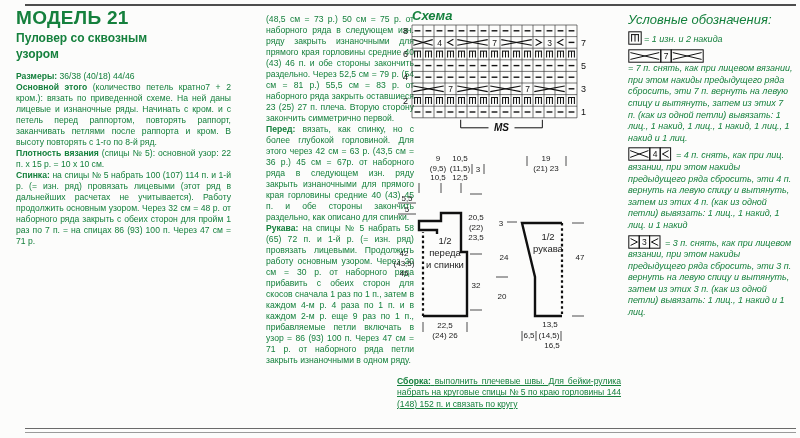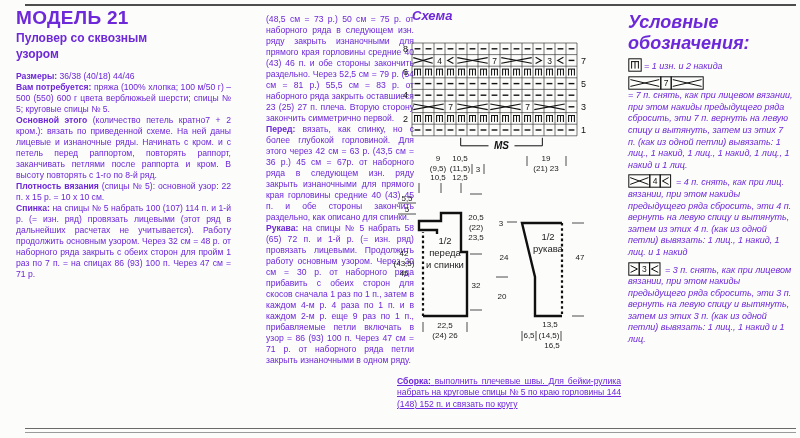--- a/index.html
+++ b/index.html
@@ -1,52 +1,51 @@
 <!DOCTYPE html>
 <html><head>
 <meta charset="utf-8">
 <style>
   html,body{margin:0;padding:0;background:#e8e8e6;}
   .page{position:relative;width:800px;height:438px;background:#fcfcfb;overflow:hidden;
-        font-family:"Liberation Sans",sans-serif;color:#6d28d9;}
+        font-family:"Liberation Sans",sans-serif;color:#15803d;}
   .rule-top{position:absolute;left:25px;right:4px;top:4px;height:2px;background:#4d4d4d;}
   .rule-bottom{position:absolute;left:25px;right:4px;top:428px;height:3px;
         border-top:1px solid #6a6a6a;border-bottom:1px solid #9a9a9a;}
   .col{position:absolute;font-size:8.6px;line-height:11px;}
   .col p{margin:0;text-align:justify;}
   .col1{left:16px;top:12px;width:215px;height:420px;}
   .col2{left:242px;top:14px;width:148px;height:418px;margin-left:24px;}
   h1{font-size:19px;margin:0 0 7px 0;font-weight:bold;letter-spacing:.3px;}
   h2{font-size:12px;line-height:16px;margin:0 0 9px 0;font-weight:bold;max-width:175px;}
   .lead{font-weight:bold;}
   .schema-wrap{position:absolute;left:398px;top:8px;width:215px;}
-  .schema-title{font-size:13px;font-weight:bold;font-style:italic;margin:0 0 18px 14px;}
+  .schema-title{font-size:13px;font-weight:bold;font-style:italic;margin:0 0 0 14px;}
   .pieces-wrap{position:absolute;left:392px;top:152px;width:228px;height:218px;}
   .assembly{position:absolute;left:397px;top:376px;width:224px;font-size:8.6px;line-height:11.4px;}
   .assembly p{margin:0;text-align:justify;text-decoration:underline;}
   .legend{position:absolute;left:628px;top:12px;width:165px;}
-  .legend-heading{font-size:18px;font-weight:bold;font-style:italic;margin:0 0 4px 0;}
+  .legend-heading{font-size:13px;font-weight:normal;font-style:italic;margin:0 0 4px 0;}
   .leg-item{font-size:9px;line-height:11.6px;font-style:italic;margin-bottom:3px;text-align:left;}
   .leg-sym{vertical-align:-3px;margin-right:2px;}
   .legend-cont{position:absolute;left:628px;top:372px;width:165px;font-size:8.6px;line-height:11.4px;}
   .legend-cont p{margin:0;text-align:justify;}
   svg text{font-family:"Liberation Sans",sans-serif;}
 </style>
 </head>
 <body>
 
 <div class="page">
   <div class="rule-top"></div>
   <div class="rule-bottom"></div>
 
   <section class="col col1">
     <h1>МОДЕЛЬ 21</h1>
     <h2>Пуловер со сквозным узором</h2>
     <p><b class="lead">Размеры:</b> <span>36/38 (40/18) 44/46</span></p>
-    <p><b class="lead">Вам потребуется:</b> <span>пряжа (100% хлопка; 100 м/50 г) – 500 (550) 600 г цвета верблюжьей шерсти; спицы № 5; круговые спицы № 5.</span></p>
     <p><b class="lead">Основной этого</b> <span>(количество петель кратно7 + 2 кром.): вязать по приведенной схеме. На ней даны лицевые и изнаночные ряды. Начинать с кром. и с петель перед раппортом, повторять раппорт, заканчивать петлями после раппорта и кром. В высоту повторять с 1-го по 8-й ряд.</span></p>
     <p><b class="lead">Плотность вязания</b> <span>(спицы № 5): основной узор: 22 п. х 15 р. = 10 х 10 см.</span></p>
     <p><b class="lead">Спинка:</b> <span>на спицы № 5 набрать 100 (107) 114 п. и 1-й р. (= изн. ряд) провязать лицевыми (этот ряд в дальнейших расчетах не учитывается). Работу продолжить основным узором. Через 32 см = 48 р. от наборного ряда закрыть с обеих сторон для пройм 1 раз по 7 п. = на спицах 86 (93) 100 п. Через 47 см = 71 р.</span></p>
   </section>
 
   <section class="col col2">
     <p><span>(48,5 см = 73 р.) 50 см = 75 р. от наборного ряда в следующем изн. ряду закрыть изнаночными для прямого края горловины средние 40 (43) 46 п. и обе стороны закончить раздельно. Через 52,5 см = 79 р. (54 см = 81 р.) 55,5 см = 83 р. от наборного ряда закрыть оставшиеся 23 (25) 27 п. плеча. Вторую сторону закончить симметрично первой.</span></p>
     <p><b class="lead">Перед:</b> <span>вязать, как спинку, но с более глубокой горловиной. Для этого через 42 см = 63 р. (43,5 см = 36 р.) 45 см = 67р. от наборного ряда в следующем изн. ряду закрыть изнаночными для прямого края горловины средние 40 (43) 45 п. и обе стороны закончить раздельно, как описано для спинки.</span></p>
     <p><b class="lead">Рукава:</b> <span>на спицы № 5 набрать 58 (65) 72 п. и 1-й р. (= изн. ряд) провязать лицевыми. Продолжить работу основным узором. Через 20 см = 30 р. от наборного ряда прибавить с обеих сторон для скосов сначала 1 раз по 1 п., затем в каждом 4-м р. 4 раза по 1 п. и в каждом 2-м р. еще 9 раз по 1 п., прибавляемые петли включать в узор = 86 (93) 100 п. Через 47 см = 71 р. от наборного ряда петли закрыть изнаночными в одном ряду.</span></p>
   </section>

